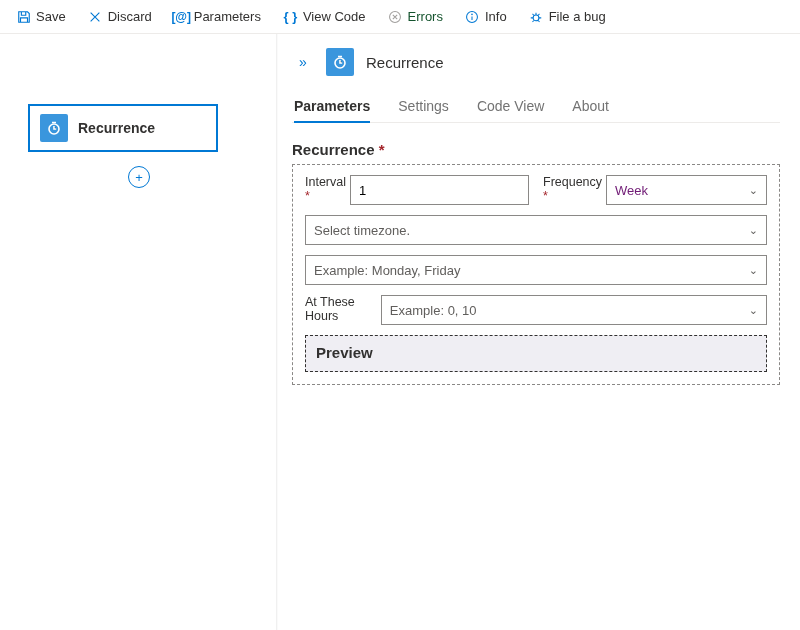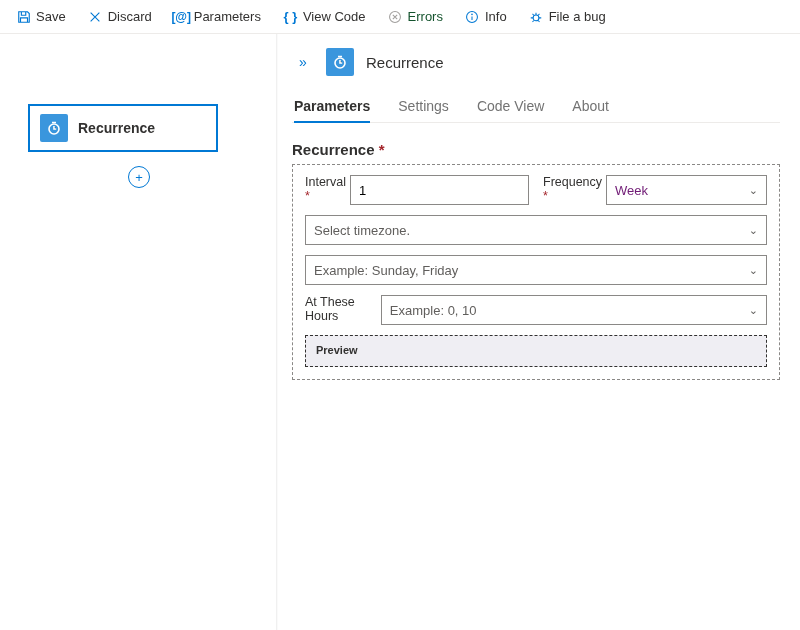--- a/index.html
+++ b/index.html
@@ -28,21 +28,21 @@
   .fieldset { border:1px dashed #8a8886; padding:10px 12px 12px 12px; }
   .row { display:flex; gap:14px; margin-bottom:10px; }
   .col { flex:1; display:flex; flex-direction:row; gap:4px; }
   .flabel { font-size:12.5px; }
   .input, .select { width:100%; height:30px; border:1px solid #8a8886; padding:0 8px; font-size:13px; font-family:inherit; background:#fff; display:flex; align-items:center; justify-content:space-between; cursor:pointer; }
   .input::placeholder { color:#605e5c; font-style:italic; }
   .select .sval { color:#701a75; }
   .select.placeholder .sval { color:#605e5c; }
   .chev { font-size:11px; color:#605e5c; }
   .preview { border:1px dashed #323130; background:#efeef3; padding:8px 10px; margin-top:8px; }
-  .preview .pt { font-weight:600; font-size:11px; margin-bottom:2px; }
+  .preview .pt { font-weight:600; font-size:15px; margin-bottom:2px; }
   .preview .pd { font-size:13px; }
   svg { display:block; }
 </style>
 </head>
 <body>
 
 <div class="toolbar">
   <button class="tbtn">
     <span class="ticon">
         <svg width="14" height="14" viewBox="0 0 16 16">
@@ -160,21 +160,21 @@
           <span class="sval">Select timezone.</span>
           <span class="chev">⌄</span>
         </div>
       </div>
         </div>
 
 
       <div class="row">
           <div class="col">
         <div class="select placeholder">
-          <span class="sval">Example: Sunday, Friday</span>
+          <span class="sval">Example: Monday, Friday</span>
           <span class="chev">⌄</span>
         </div>
       </div>
         </div>
 
       <div class="row">
           <div class="col">
         <div class="flabel">At These Hours</div>
         <div class="select placeholder">
           <span class="sval">Example: 0, 10</span>

